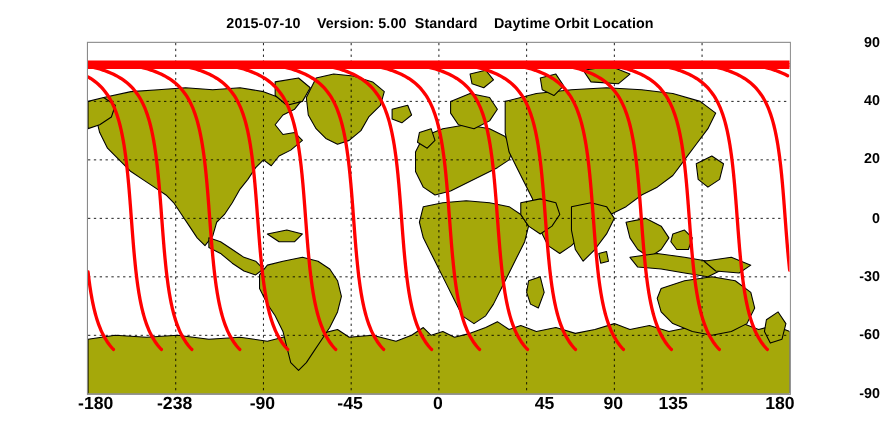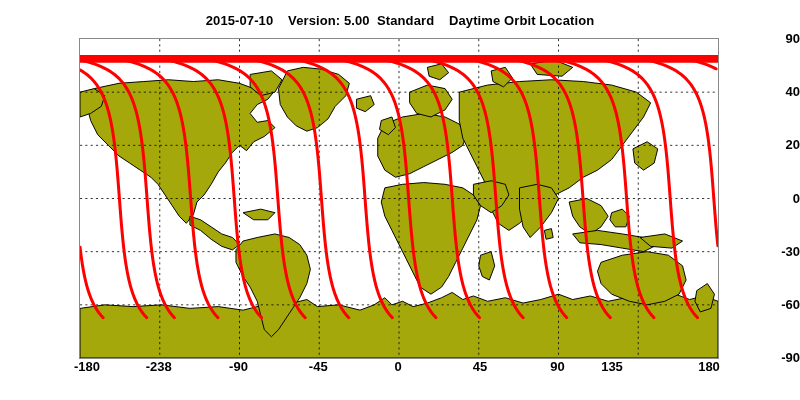--- a/index.html
+++ b/index.html
@@ -52,21 +52,21 @@
     width: 46px;
     text-align: right;
     font-size: 13px;
     font-weight: bold;
     color: #000000;
     transform: translateY(-50%);
   }
   .xtick-label {
     position: absolute;
     top: 359px;
-    font-size: 13px;
+    font-size: 16px;
     font-weight: bold;
     color: #000000;
     transform: translateX(-50%);
     white-space: nowrap;
   }
   #ytick-wrap, #xtick-wrap { position: absolute; left: 0; top: 0; width: 800px; height: 287px; }
 </style>
 </head>
 <body>
 
@@ -164,19 +164,19 @@
       <div class="ytick-label" style="top: 250.667px;">-30</div>
       <div class="ytick-label" style="top: 303.833px; text-align: right;">-60</div>
       <div class="ytick-label" style="top: 357px;">-90</div>
     </div>
   <div id="xtick-wrap">
       <div class="xtick-label" style="left: 87px;">-180</div>
       <div class="xtick-label" style="left: 158.75px;">-238</div>
       <div class="xtick-label" style="left: 238.5px;">-90</div>
       <div class="xtick-label" style="left: 318.25px;">-45</div>
       <div class="xtick-label" style="left: 398px;">0</div>
-      <div class="xtick-label" style="left: 480px;">45</div>
+      <div class="xtick-label" style="left: 495px;">45</div>
       <div class="xtick-label" style="left: 557.5px;">90</div>
       <div class="xtick-label" style="left: 612px;">135</div>
       <div class="xtick-label" style="left: 709px;">180</div>
     </div>
 
 </div>
 
 </body></html>

